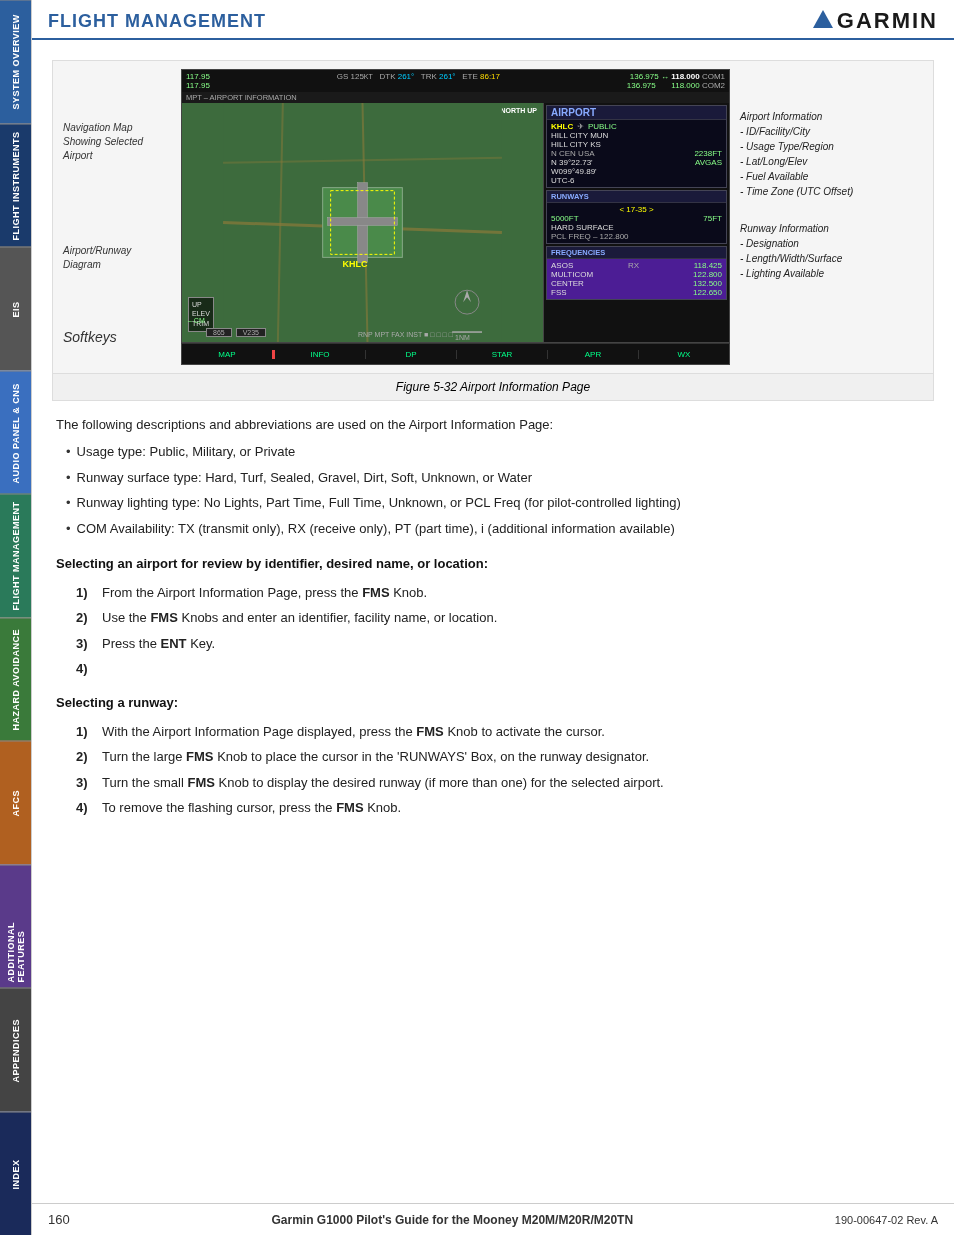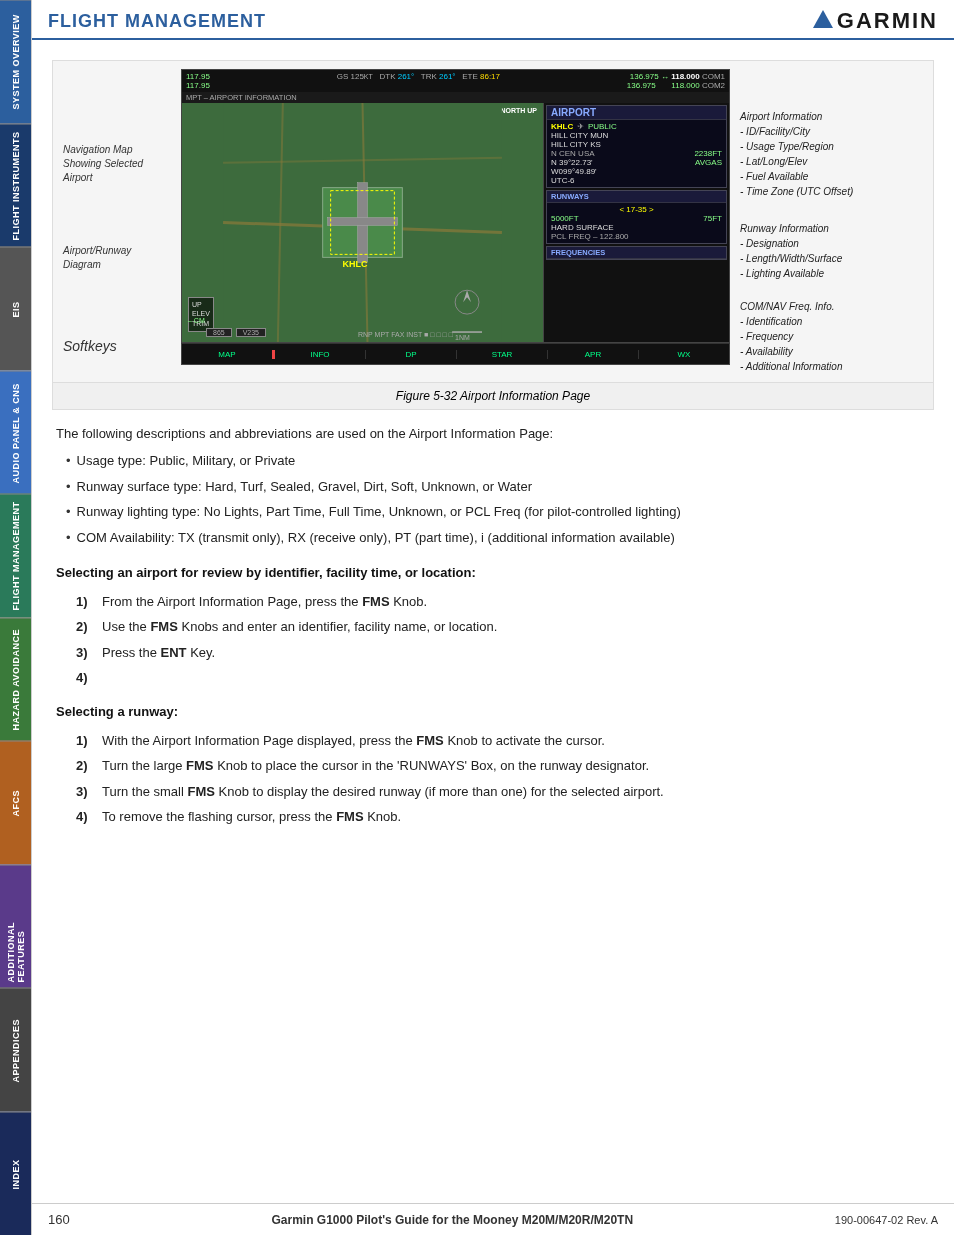--- a/index.html
+++ b/index.html
@@ -244,21 +244,21 @@
       <div class="garmin-text">GARMIN</div>
     </div>
   </div>
 
   <div class="content-area">
 
     <div class="figure-container">
       <div style="display:flex; flex-direction:row; padding:8px; gap:10px; position:relative;">
 
         <div style="width:110px; flex-shrink:0; position:relative; padding-top:30px;">
-          <div style="position:absolute; top:74px; left:2px; font-size:10px; font-style:italic; color:#333; line-height:1.4;">
+          <div style="position:absolute; top:52px; left:2px; font-size:10px; font-style:italic; color:#333; line-height:1.4;">
             <span>Navigation Map
 Showing Selected
 Airport</span>
           </div>
           <div style="position:absolute; top:175px; left:2px; font-size:10px; font-style:italic; color:#333; line-height:1.4;">
             Airport/Runway<br>Diagram
           </div>
           <div style="position:absolute; bottom:20px; left:2px; font-size:14px; font-style:italic; color:#333;">
             <span>Softkeys</span>
           </div>
@@ -356,20 +356,39 @@
                     <span style="color:#88ff88;">5000FT</span>
                     <span style="color:#88ff88;">75FT</span>
                   </div>
                   <div style="color:#ddd;">HARD SURFACE</div>
                   <div style="color:#aaa;">PCL FREQ – 122.800</div>
                 </div>
               </div>
 
               <div style="border:1px solid #445; margin:1px 2px; background:#4c1d95;">
                 <div style="background:#1a1a3a; color:#88aaff; font-size:7.5px; font-weight:bold; padding:1px 4px; border-bottom:1px solid #334; text-transform:uppercase;">FREQUENCIES</div>
+                <div style="padding:2px 4px; font-size:8px;">
+                  <div style="display:flex; justify-content:space-between;">
+                    <span style="color:#ddd;">ASOS</span>
+                    <span style="color:#aaa;">RX</span>
+                    <span style="color:#88ff88;">118.425</span>
+                  </div>
+                  <div style="display:flex; justify-content:space-between;">
+                    <span style="color:#ddd;">MULTICOM</span>
+                    <span style="color:#88ff88;">122.800</span>
+                  </div>
+                  <div style="display:flex; justify-content:space-between;">
+                    <span style="color:#ddd;">CENTER</span>
+                    <span style="color:#88ff88;">132.500</span>
+                  </div>
+                  <div style="display:flex; justify-content:space-between;">
+                    <span style="color:#ddd;">FSS</span>
+                    <span style="color:#88ff88;">122.650</span>
+                  </div>
+                </div>
               </div>
             </div>
           </div>
 
           <div style="background:#111; height:22px; display:flex; align-items:center; border:1px solid #444; border-top:1px solid #333;">
             <div style="color:#00ff88; font-size:8px; flex:1; text-align:center; border-right:3px solid #ef4444;">MAP</div>
             <div style="color:#00ff88; font-size:8px; flex:1; text-align:center; border-right:1px solid #333;">INFO</div>
             <div style="color:#00ff88; font-size:8px; flex:1; text-align:center; border-right:1px solid #333;">DP</div>
             <div style="color:#00ff88; font-size:8px; flex:1; text-align:center; border-right:1px solid #333;">STAR</div>
             <div style="color:#00ff88; font-size:8px; flex:1; text-align:center; border-right:1px solid #333;">APR</div>
@@ -385,27 +404,20 @@
             <span>- Lat/Long/Elev</span><br>
             <span>- Fuel Available</span><br>
             <span>- Time Zone (UTC Offset)</span>
           </div>
           <div style="margin-bottom:6px; margin-top:20px;">
             <span style="font-style:italic;text-align:center;">Runway Information</span><br>
             <span>- Designation</span><br>
             <span>- Length/Width/Surface</span><br>
             <span>- Lighting Available</span>
           </div>
-          <div style="margin-top:18px;">
-            <span style="font-style:italic;">COM/NAV Freq. Info.</span><br>
-            <span>- Identification</span><br>
-            <span>- Frequency</span><br>
-            <span>- Availability</span><br>
-            <span>- Additional Information</span>
-          </div>
         </div>
       </div>
 
       <div class="figure-caption">Figure 5-32  Airport Information Page</div>
     </div>
 
     <div class="text-content">
       <p>The following descriptions and abbreviations are used on the Airport Information Page:</p>
 
       <div class="bullet-item">
@@ -418,21 +430,21 @@
       </div>
       <div class="bullet-item">
         <span class="bullet-dot">•</span>
         <span>Runway lighting type: No Lights, Part Time, Full Time, Unknown, or PCL Freq (for pilot-controlled lighting)</span>
       </div>
       <div class="bullet-item">
         <span class="bullet-dot">•</span>
         <span>COM Availability: TX (transmit only), RX (receive only), PT (part time), i (additional information available)</span>
       </div>
 
-      <div class="section-heading">Selecting an airport for review by identifier, facility time, or location:</div>
+      <div class="section-heading">Selecting an airport for review by identifier, desired name, or location:</div>
       <div class="numbered-list">
         <div class="numbered-item">
           <span class="num-label">1)</span>
           <span>From the Airport Information Page, press the <span class="bold-text">FMS</span> Knob.</span>
         </div>
         <div class="numbered-item">
           <span class="num-label">2)</span>
           <span>Use the <span class="bold-text">FMS</span> Knobs and enter an identifier, facility name, or location.</span>
         </div>
         <div class="numbered-item">

